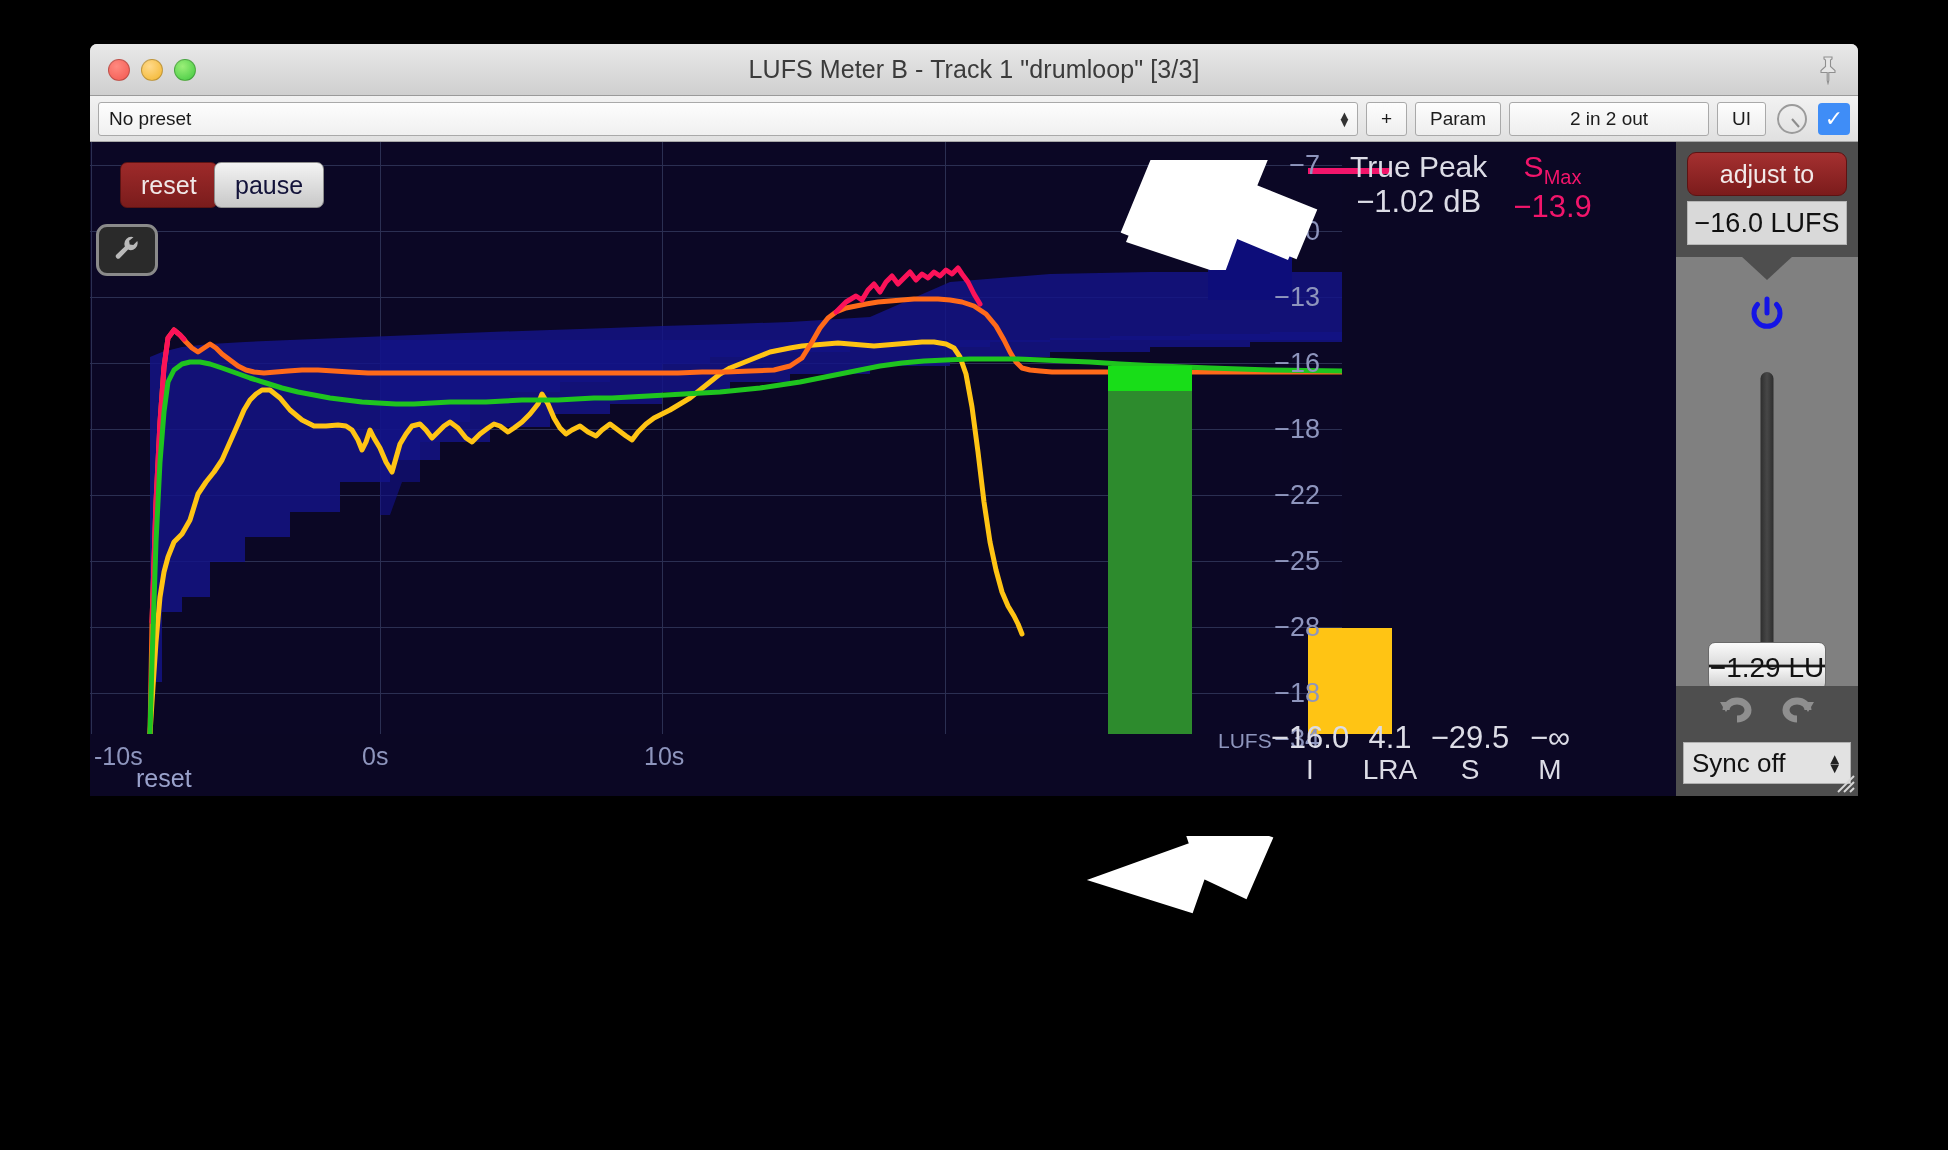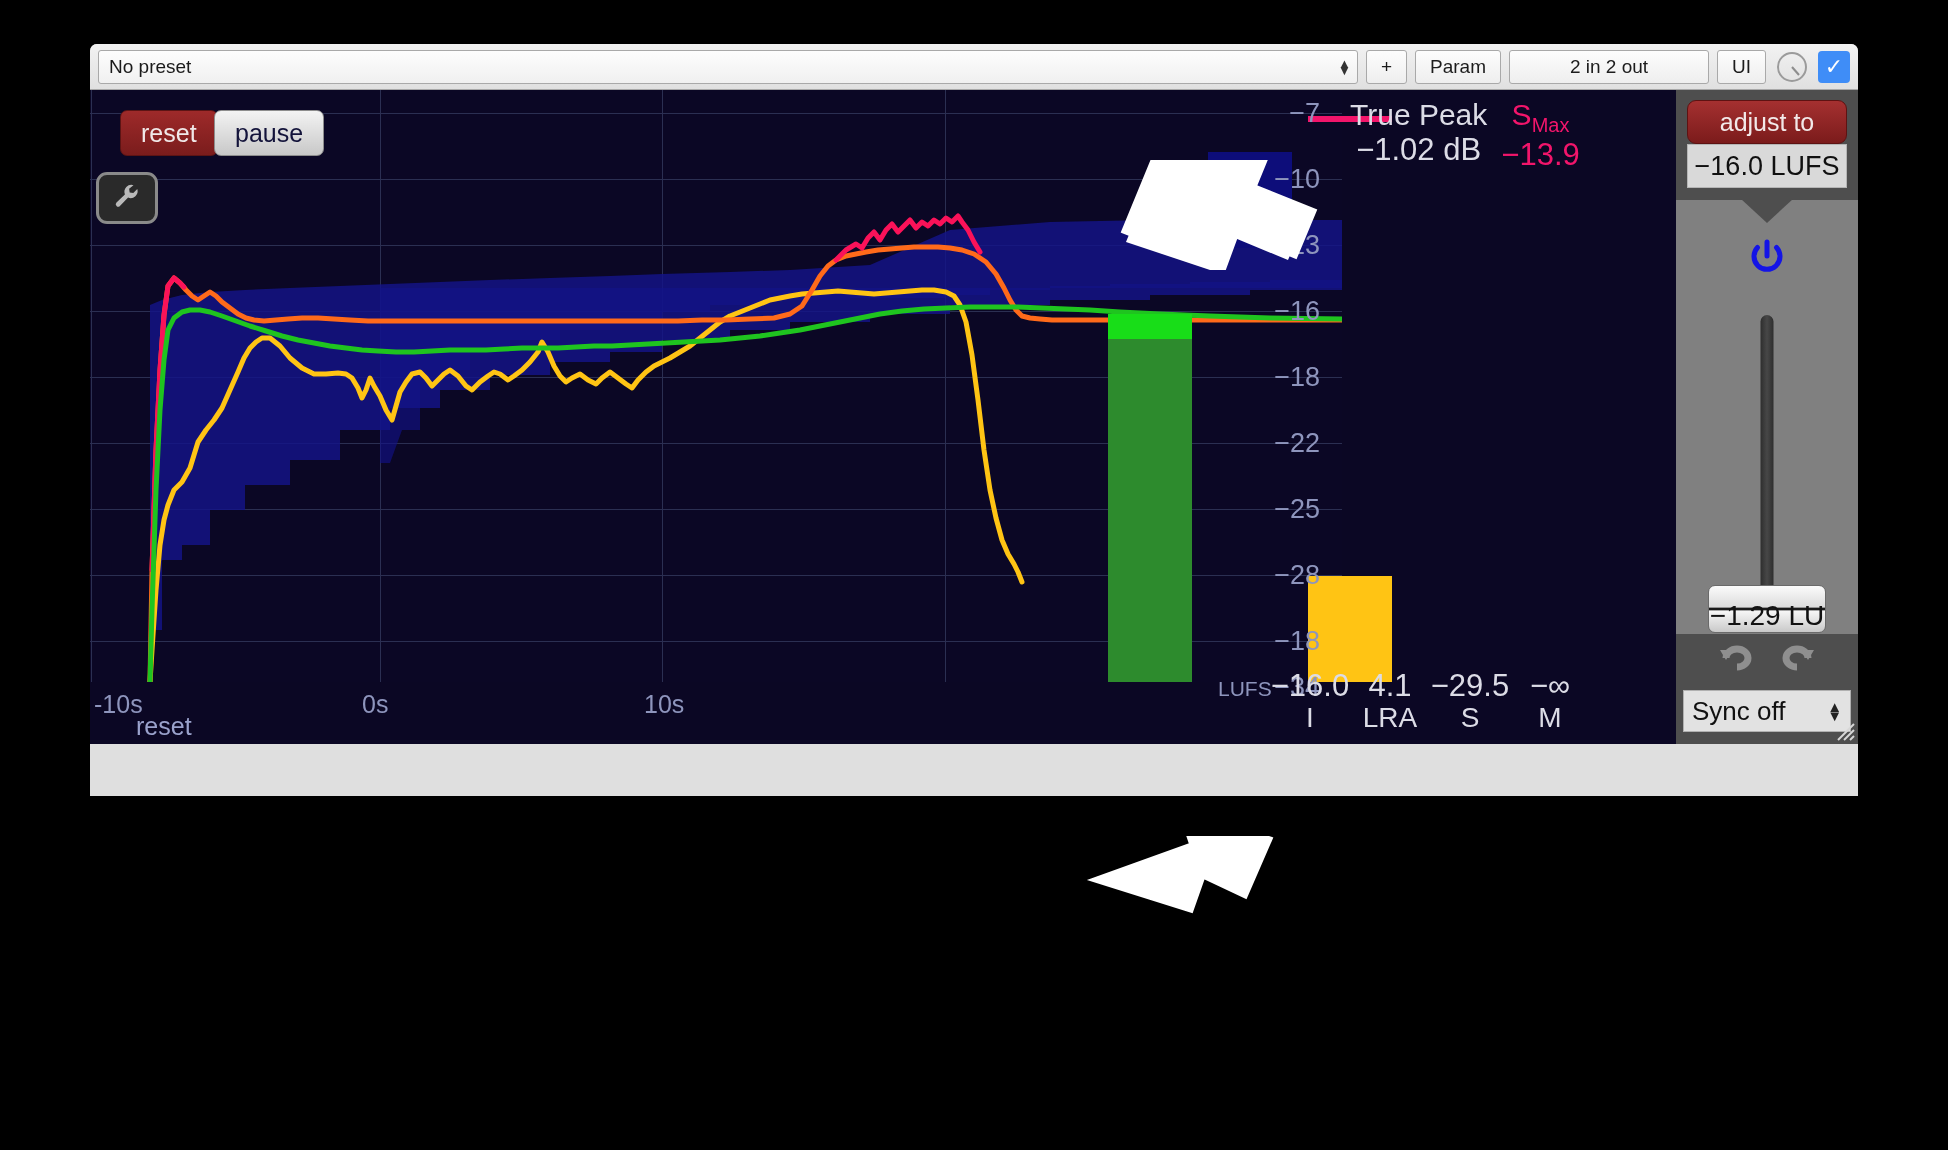--- a/index.html
+++ b/index.html
@@ -204,21 +204,21 @@
     font-size: 25px;
     color: #9aa2cc;
   }
 
   
   #truepeak-box {
     position: absolute;
     left: 1260px; top: 8px;
     width: 355px;
     display: flex;
-    gap: 14px;
+    gap: 26px;
   }
   .tp-col { display: flex; flex-direction: column; align-items: center; }
   .tp-label { font-size: 30px; color: #dcdce6; }
   .tp-value { font-size: 31px; color: #dcdce6; }
   .smax-label { font-size: 30px; color: #f2156b; }
   .smax-label sub { font-size: 20px; }
   .smax-value { font-size: 31px; color: #f2156b; }
 
   #bottom-readouts {
     position: absolute;
@@ -252,20 +252,21 @@
     margin-top: 10px;
     width: 160px; height: 44px;
     background: linear-gradient(#a53030,#7b1b1b);
     border: 1px solid #5e1212;
     border-radius: 9px;
     color: #f2e9e9;
     font-size: 25px;
     display: flex; align-items: center; justify-content: center;
   }
   #adjust-value {
+    margin-top: 5px;
     width: 160px; height: 44px;
     background: #d9d9d9;
     border: 1px solid #b5b5b5;
     color: #101010;
     font-size: 27px;
     display: flex; align-items: center; justify-content: center;
   }
   #sidebar-lower {
     margin-top: 12px;
     width: 182px;
@@ -352,20 +353,33 @@
   
   .arrow-overlay { position: absolute; pointer-events: none; }
 </style>
 </head>
 <body>
 
 <div id="backdrop"></div>
 
 <div id="window">
 
+  <div id="titlebar">
+    <div class="traffic">
+      <div class="dot red"></div>
+      <div class="dot amber"></div>
+      <div class="dot green"></div>
+    </div>
+    <div id="window-title">LUFS Meter B - Track 1 "drumloop" [3/3]</div>
+    <div id="pin-btn">
+      <svg width="26" height="30" viewBox="0 0 26 30">
+        <path d="M9 2 h8 v2 l-1.5 1 v6.5 l4.5 4 v2 h-6.2 v8 l-0.8 3 l-0.8 -3 v-8 h-6.2 v-2 l4.5 -4 v-6.5 l-1.5 -1 z" fill="#e6e6e6" stroke="#8f8f8f" stroke-width="1.1"></path>
+      </svg>
+    </div>
+  </div>
 
   <div id="toolbar">
     <div class="tb-field">
       <span>No preset</span>
       <span class="stepper">
         <span>▲</span>
           <span>▼</span>
       </span>
     </div>
     <div class="tb-btn">+</div>

